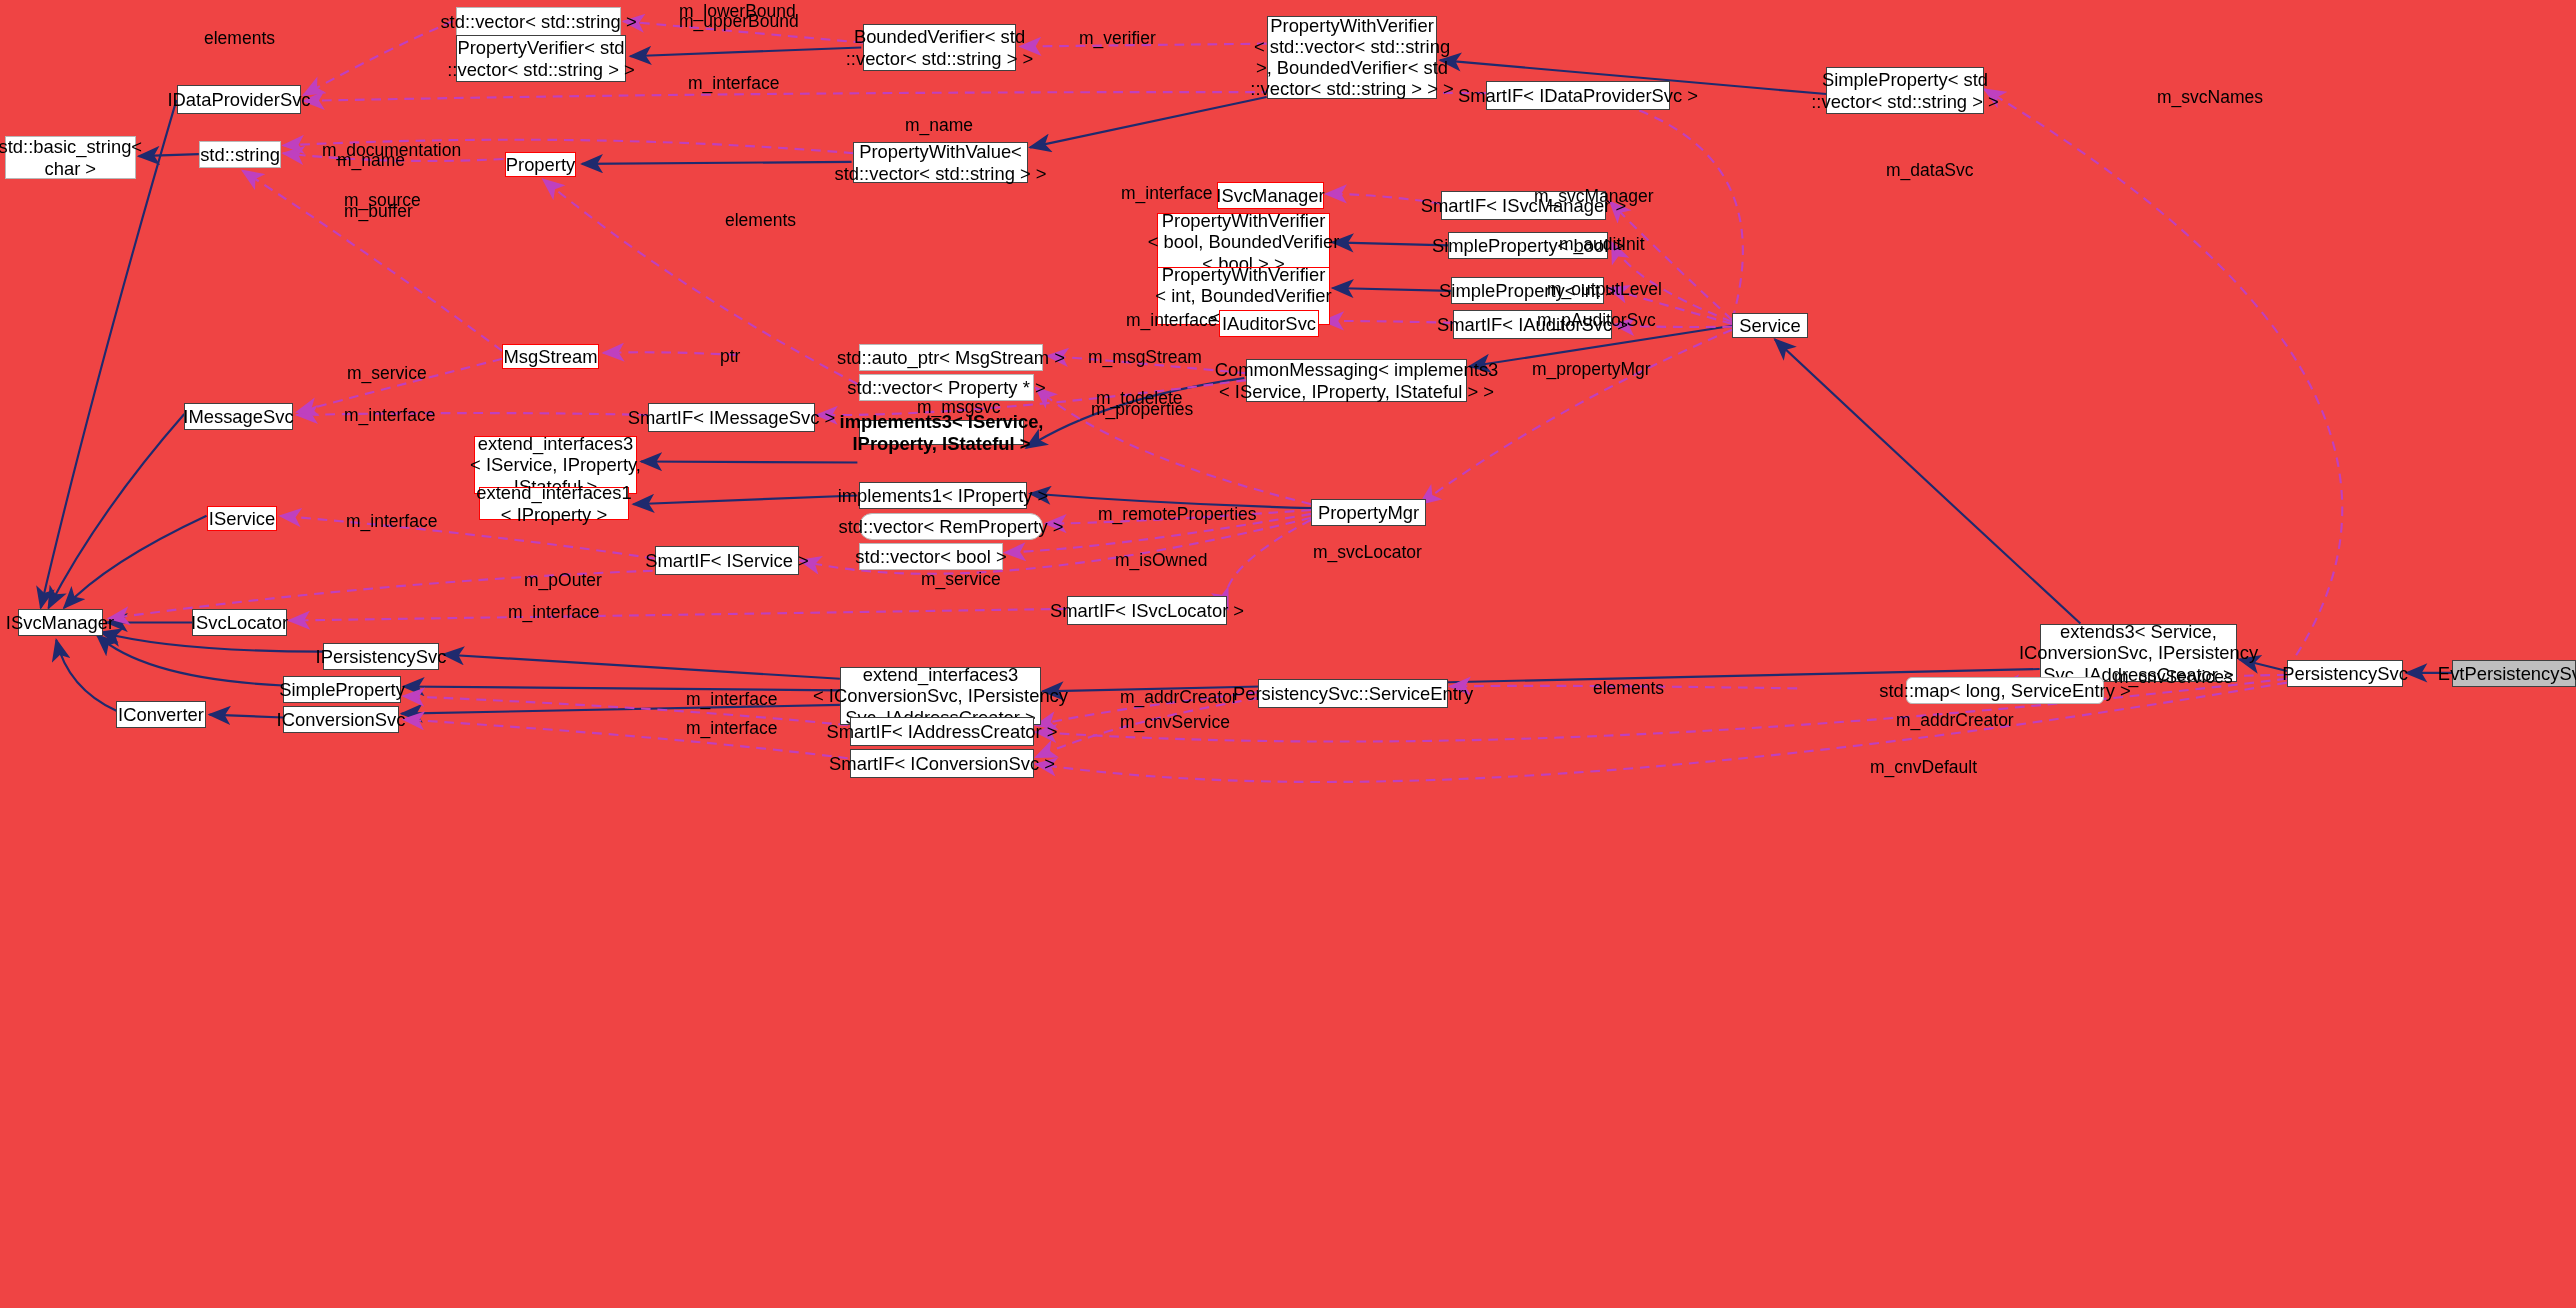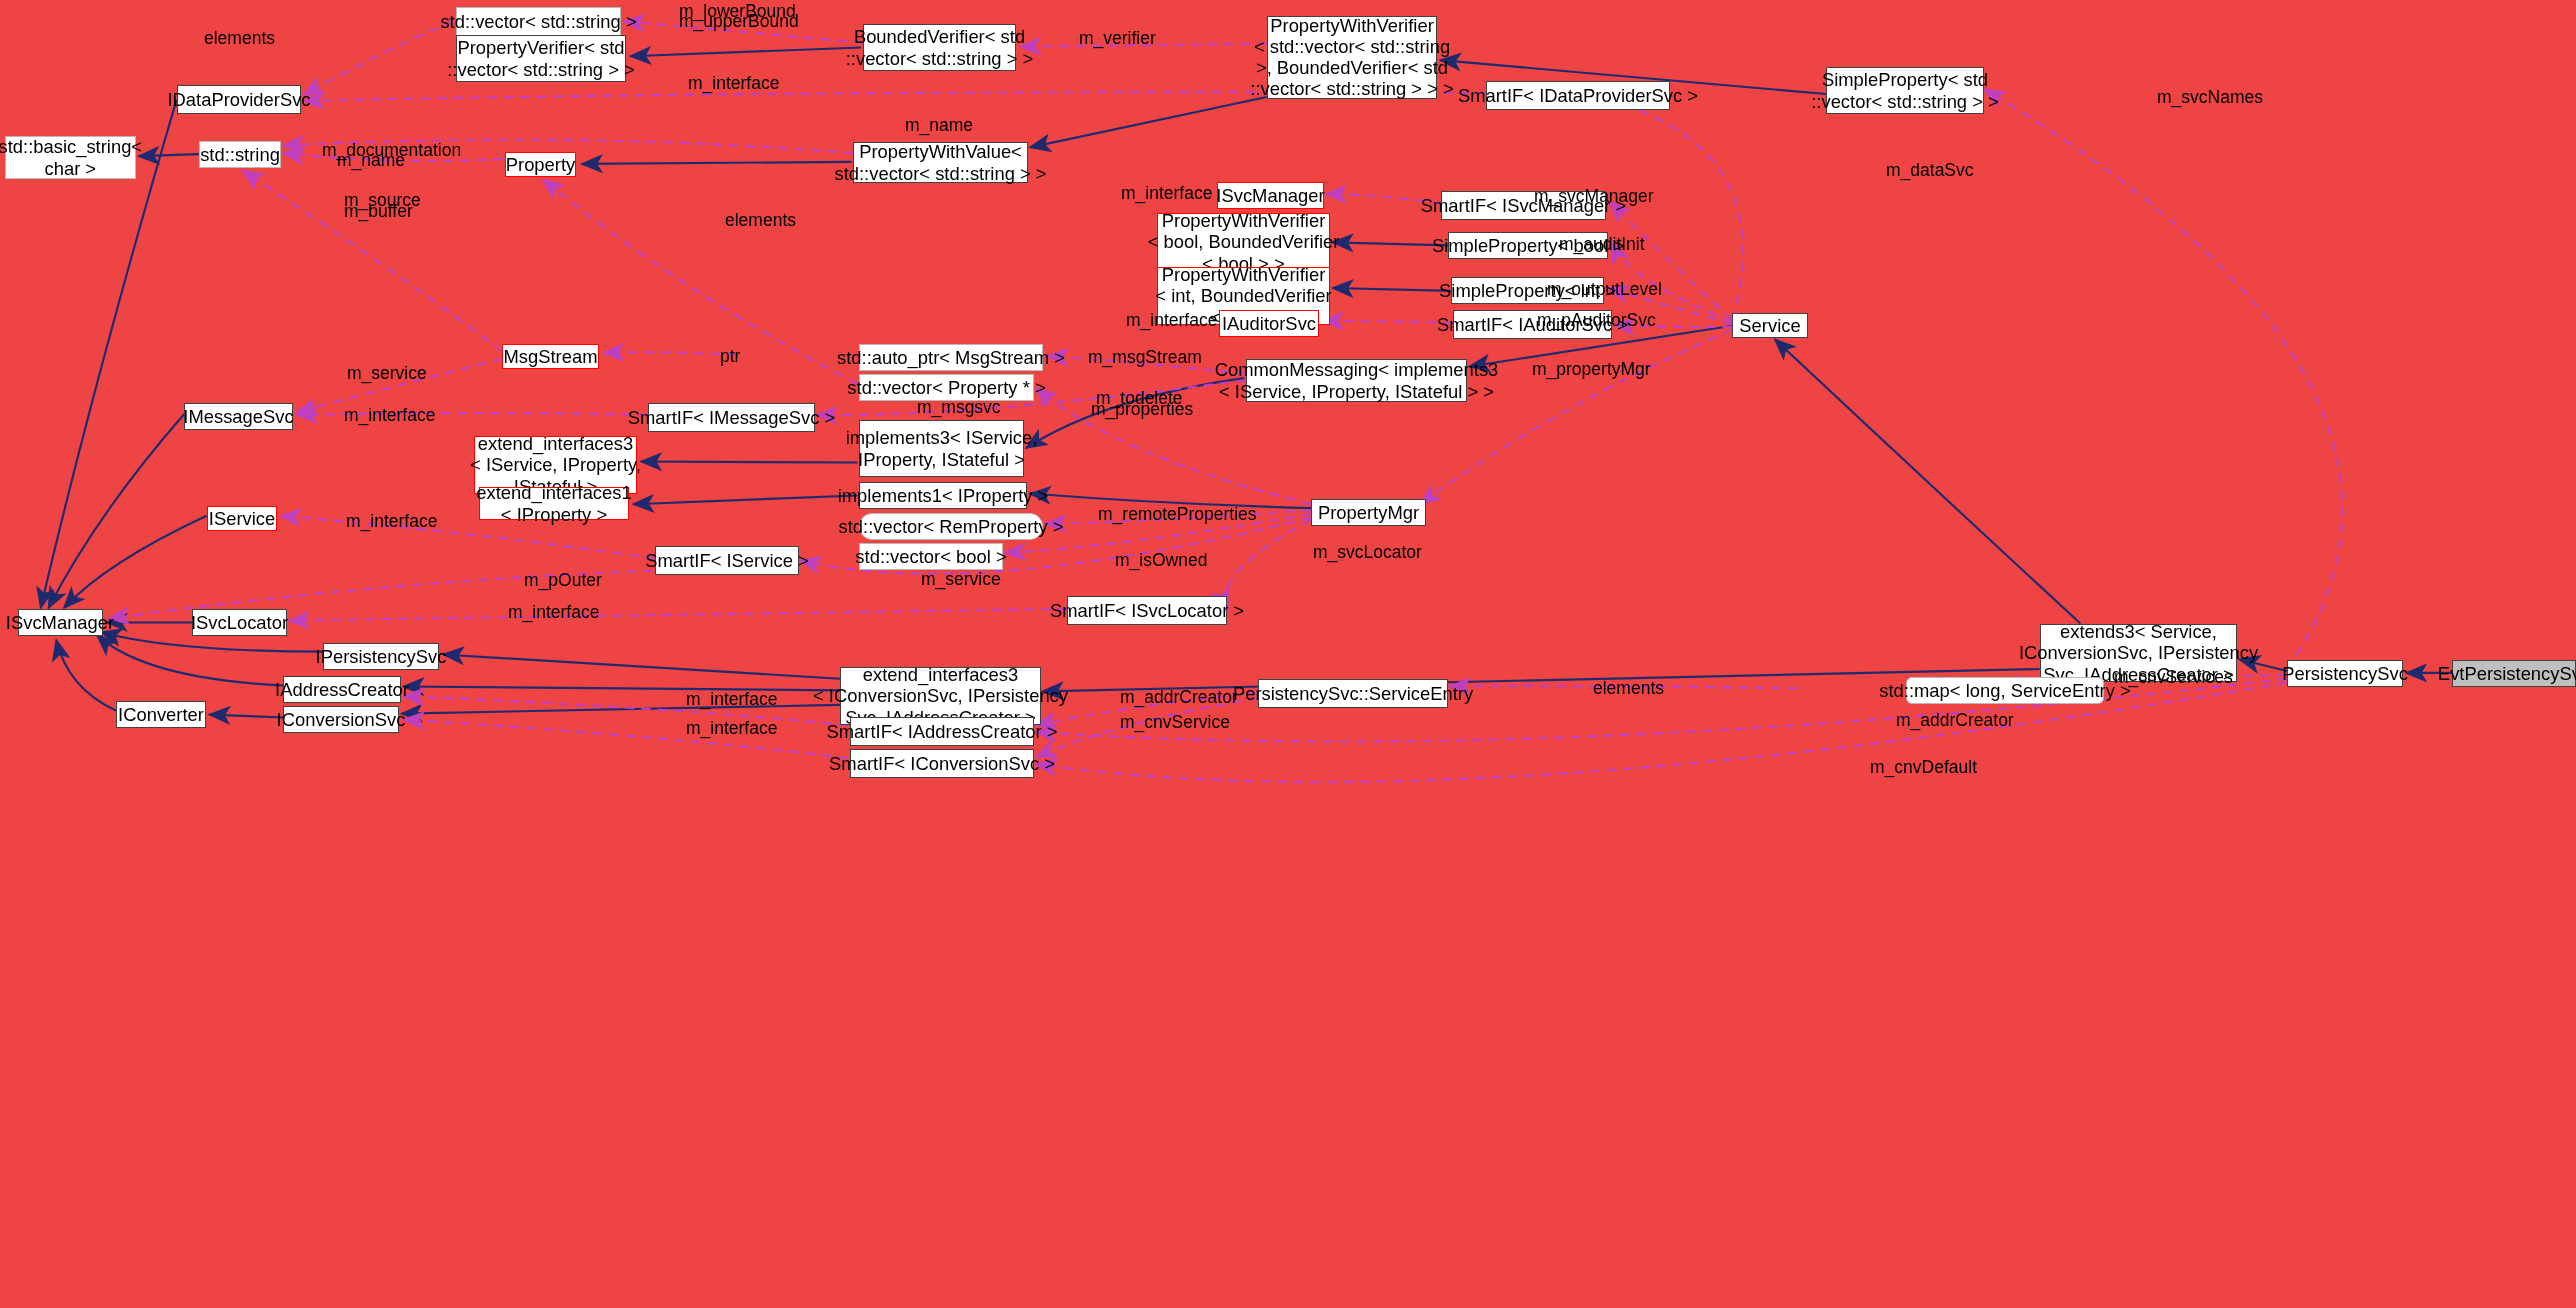--- a/index.html
+++ b/index.html
@@ -156,41 +156,41 @@
       <div class="node red" style="left: 502px; top: 344px; width: 97px; height: 25px;">MsgStream</div>
       <div class="node grey" style="left: 859px; top: 344px; width: 184px; height: 27px;">std::auto_ptr&lt; MsgStream &gt;</div>
       <div class="node" style="left: 1246px; top: 359px; width: 221px; height: 43px;">CommonMessaging&lt; implements3
 &lt; IService, IProperty, IStateful &gt; &gt;</div>
       <div class="node grey" style="left: 859px; top: 374px; width: 175px; height: 27px;">std::vector&lt; Property * &gt;</div>
       <div class="node" style="left: 184px; top: 403px; width: 109px; height: 27px;">IMessageSvc</div>
       <div class="node" style="left: 648px; top: 403px; width: 167px; height: 29px;">SmartIF&lt; IMessageSvc &gt;</div>
       <div class="node red" style="left: 474px; top: 436px; width: 163px; height: 58px;">extend_interfaces3
 &lt; IService, IProperty,
 IStateful &gt;</div>
-      <div class="node" style="left: 859px; top: 420px; width: 165px; height: 57px;">implements3&lt; IService,
+      <div class="node" style="left: 859px; top: 420px; width: 165px; height: 25px; font-weight: bold;">implements3&lt; IService,
 IProperty, IStateful &gt;</div>
       <div class="node" style="left: 859px; top: 482px; width: 168px; height: 27px;">implements1&lt; IProperty &gt;</div>
       <div class="node red" style="left: 479px; top: 487px; width: 150px; height: 33px;">extend_interfaces1
 &lt; IProperty &gt;</div>
       <div class="node" style="left: 1311px; top: 499px; width: 115px; height: 27px;">PropertyMgr</div>
       <div class="node red" style="left: 207px; top: 506px; width: 70px; height: 25px;">IService</div>
       <div class="node grey" style="left: 859px; top: 513px; width: 184px; height: 27px; border-radius: 13px;">std::vector&lt; RemProperty &gt;</div>
       <div class="node" style="left: 655px; top: 546px; width: 144px; height: 29px;">SmartIF&lt; IService &gt;</div>
       <div class="node grey" style="left: 859px; top: 543px; width: 144px; height: 27px;">std::vector&lt; bool &gt;</div>
       <div class="node" style="left: 1067px; top: 596px; width: 160px; height: 29px;">SmartIF&lt; ISvcLocator &gt;</div>
       <div class="node" style="left: 17.5px; top: 609px; width: 85px; height: 27px;">ISvcManager</div>
       <div class="node" style="left: 192px; top: 609px; width: 95px; height: 27px;">ISvcLocator</div>
       <div class="node" style="left: 323px; top: 643px; width: 116px; height: 27px;">IPersistencySvc</div>
       <div class="node" style="left: 2040px; top: 624px; width: 197px; height: 58px;">extends3&lt; Service,
 IConversionSvc, IPersistency
 Svc, IAddressCreator &gt;</div>
       <div class="node" style="left: 840px; top: 667px; width: 201px; height: 58px;">extend_interfaces3
 &lt; IConversionSvc, IPersistency
 Svc, IAddressCreator &gt;</div>
-      <div class="node" style="left: 283px; top: 676px; width: 118px; height: 27px;">IAddressCreator</div>
+      <div class="node" style="left: 283px; top: 676px; width: 118px; height: 27px;">SimpleProperty</div>
       <div class="node" style="left: 1258px; top: 679px; width: 190px; height: 29px;">PersistencySvc::ServiceEntry</div>
       <div class="node" style="left: 2287px; top: 660px; width: 116px; height: 27px;">PersistencySvc</div>
       <div class="node filled" style="left: 2452px; top: 660px; width: 124px; height: 27px;">EvtPersistencySvc</div>
       <div class="node grey" style="left: 1906px; top: 677px; width: 198px; height: 27px; border-radius: 6px;">std::map&lt; long, ServiceEntry &gt;</div>
       <div class="node" style="left: 116px; top: 701px; width: 90px; height: 27px;">IConverter</div>
       <div class="node" style="left: 283px; top: 706px; width: 116px; height: 27px;">IConversionSvc</div>
       <div class="node" style="left: 850px; top: 717px; width: 184px; height: 29px;">SmartIF&lt; IAddressCreator &gt;</div>
       <div class="node" style="left: 850px; top: 749px; width: 184px; height: 29px;">SmartIF&lt; IConversionSvc &gt;</div>
     </div>
   <div id="labels">

